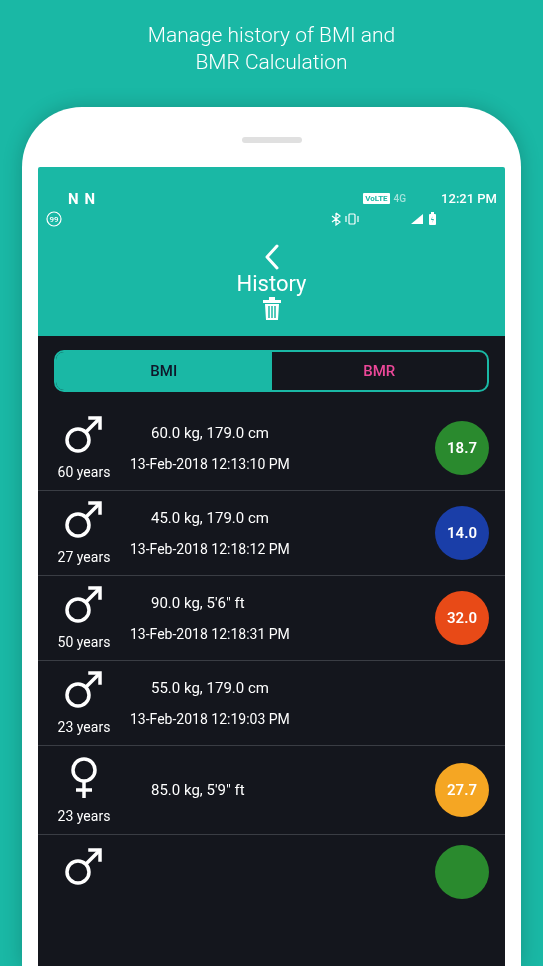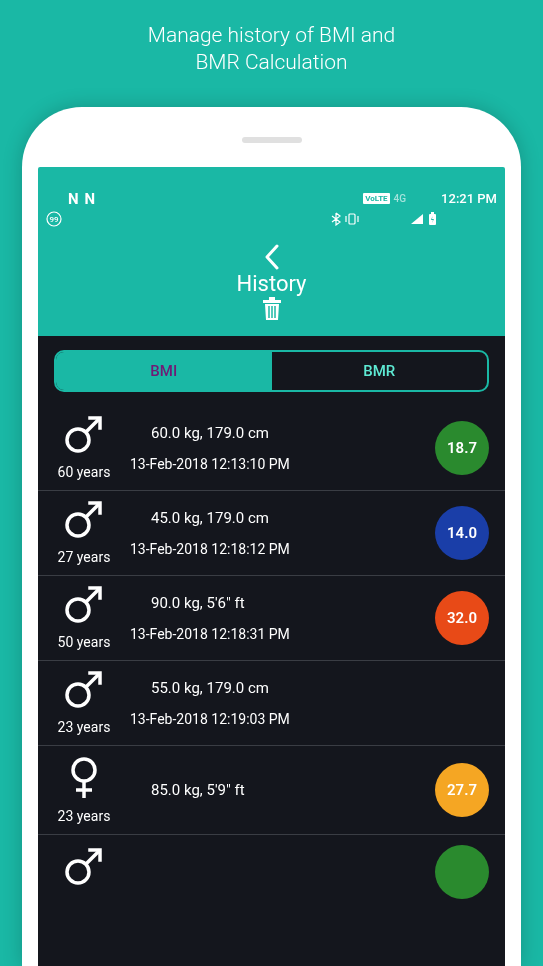--- a/index.html
+++ b/index.html
@@ -86,28 +86,28 @@
     display: flex;
     margin: 14px 16px;
     border: 2px solid #1ab8a5;
     border-radius: 10px;
     overflow: hidden;
   }
   .tab {
     flex: 1;
     text-align: center;
     padding: 10px 0;
-    color: #5eead4;
+    color: #ec4899;
     font-size: 15px;
     font-weight: 500;
     cursor: pointer;
   }
   .tab.active {
     background: #1ab8a5;
-    color: #701a75;
+    color: #0f172a;
   }
   .list { }
   .row {
     display: flex;
     align-items: center;
     border-top: 1px solid #3a3d44;
     padding: 10px 16px 10px 12px;
     gap: 12px;
   }
   .row:first-child { border-top: none; }

